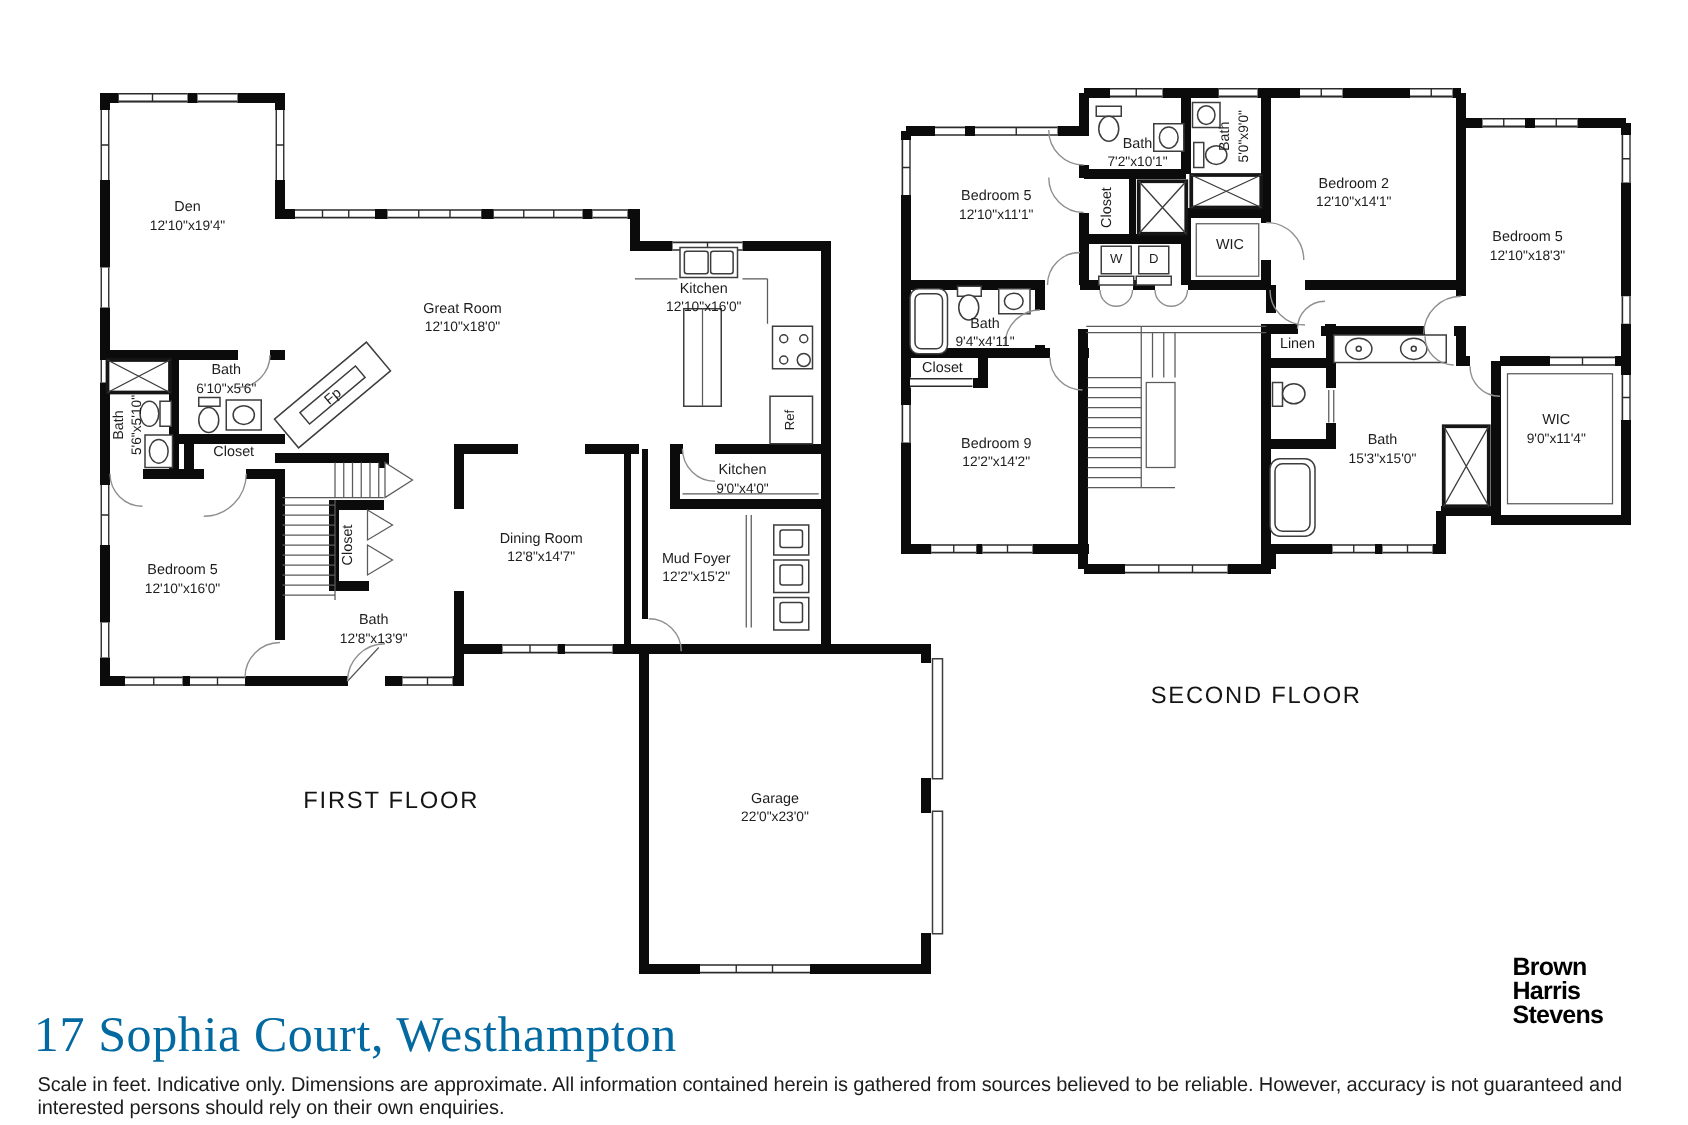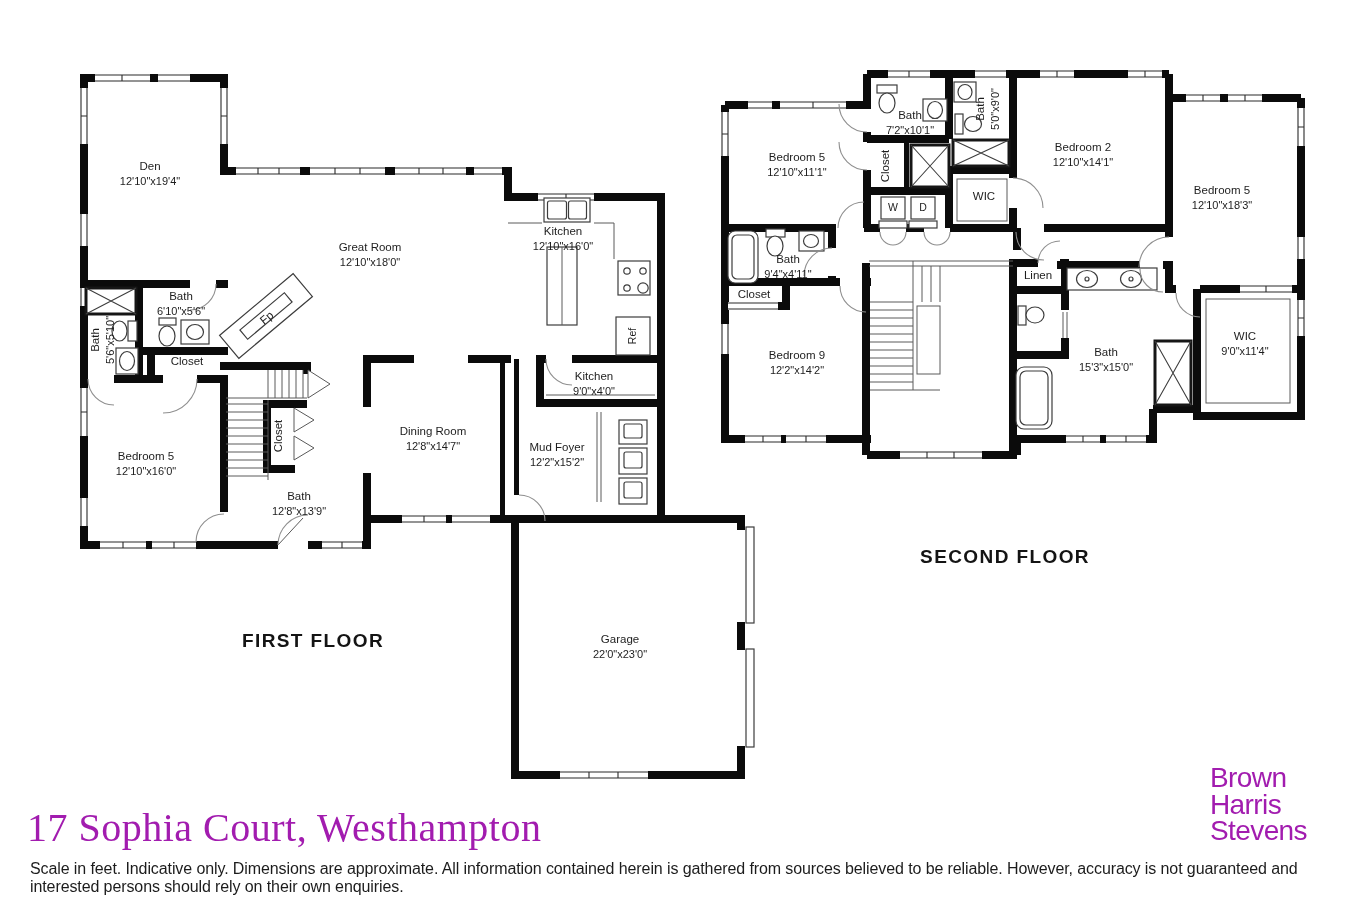--- a/index.html
+++ b/index.html
@@ -15,26 +15,26 @@
   .shower{stroke:#161616;stroke-width:3;fill:#ffffff;}
   .xline{stroke:#3d3d3d;stroke-width:1.1;fill:none;}
   .arc{stroke:#8f8f8f;stroke-width:1.1;fill:none;}
   .tri{stroke:#5a5a5a;stroke-width:1;fill:#ffffff;}
   .room-label{position:absolute;transform:translate(-50%,-50%);text-align:center;
     font-size:11.5px;color:#1d1d1d;line-height:1.32;white-space:nowrap;z-index:3;}
   .room-label .dims{font-size:11px;}
   .vert{transform:translate(-50%,-50%) rotate(-90deg);}
   .rot-fp{transform:translate(-50%,-50%) rotate(-40deg);}
   .small-label{font-size:10.5px;}
-  .floor-title{position:absolute;transform:translate(-50%,-50%);font-weight:700;
+  .floor-title{position:absolute;transform:translate(-50%,-50%);font-weight:400;
     font-size:19px;letter-spacing:1.4px;color:#141414;white-space:nowrap;z-index:3;}
   .address{position:absolute;left:27px;top:804px;font-family:"Liberation Serif",serif;
-    font-size:40px;color:#a21caf;letter-spacing:.5px;z-index:3;}
-  .brand{position:absolute;left:1210px;top:765px;font-weight:400;font-size:28px;
-    line-height:.95;letter-spacing:-.6px;color:#a21caf;z-index:3;}
+    font-size:40px;color:#0369a1;letter-spacing:.5px;z-index:3;}
+  .brand{position:absolute;left:1210px;top:765px;font-weight:700;font-size:20px;
+    line-height:.95;letter-spacing:-.6px;color:#000000;z-index:3;}
   .disclaimer{position:absolute;left:30px;top:860px;width:1310px;font-size:16px;
     color:#1c1c1c;letter-spacing:-.1px;z-index:3;}
 </style>
 </head>
 <body>
 
 <div class="sheet">
 
 <svg width="1350" height="900" viewBox="0 0 1350 900">
 

